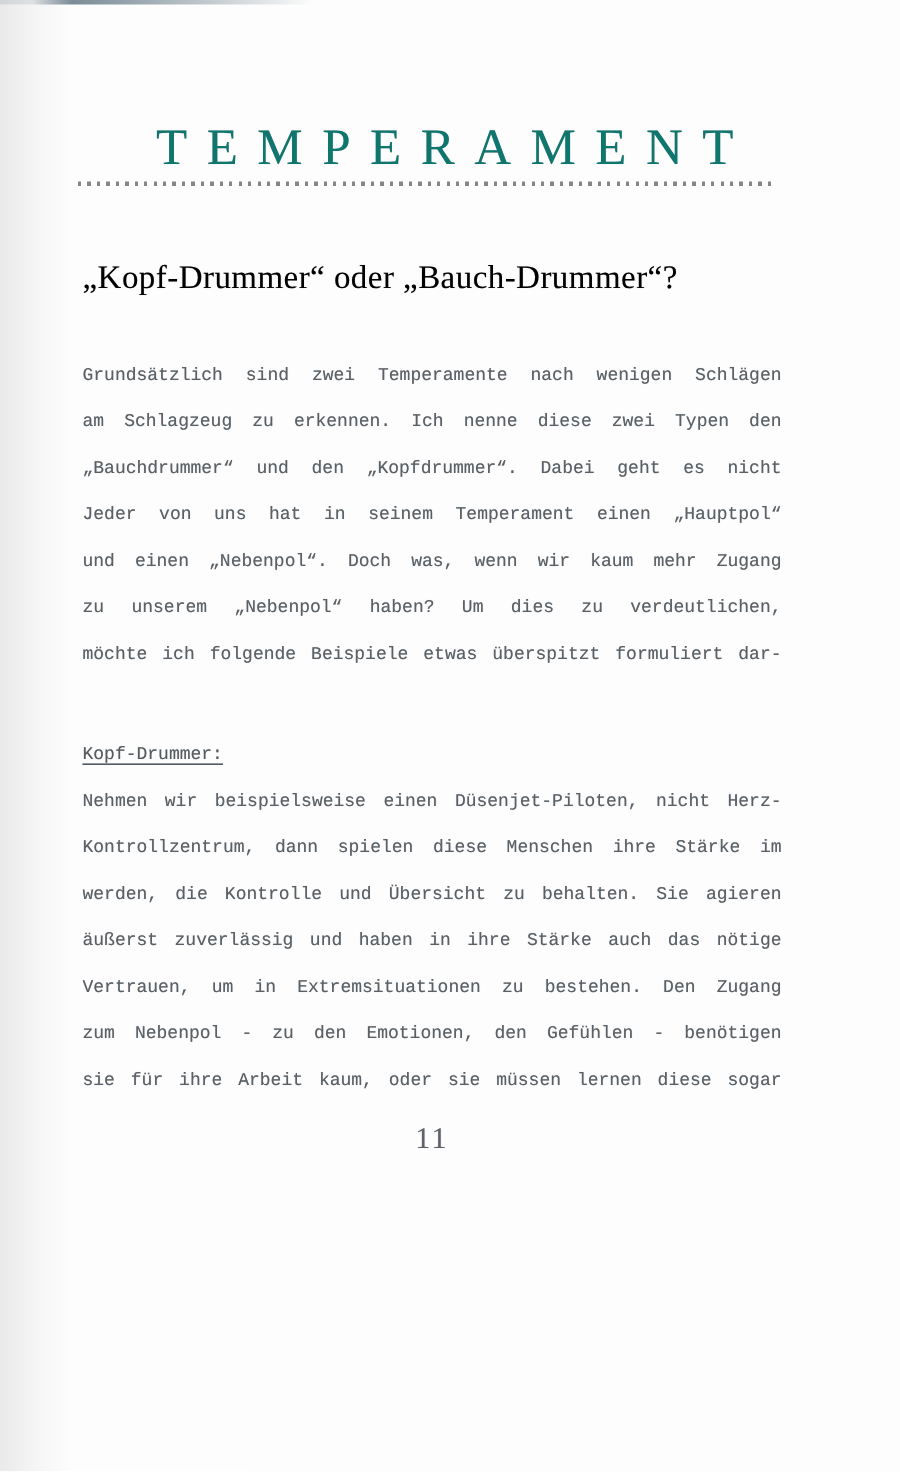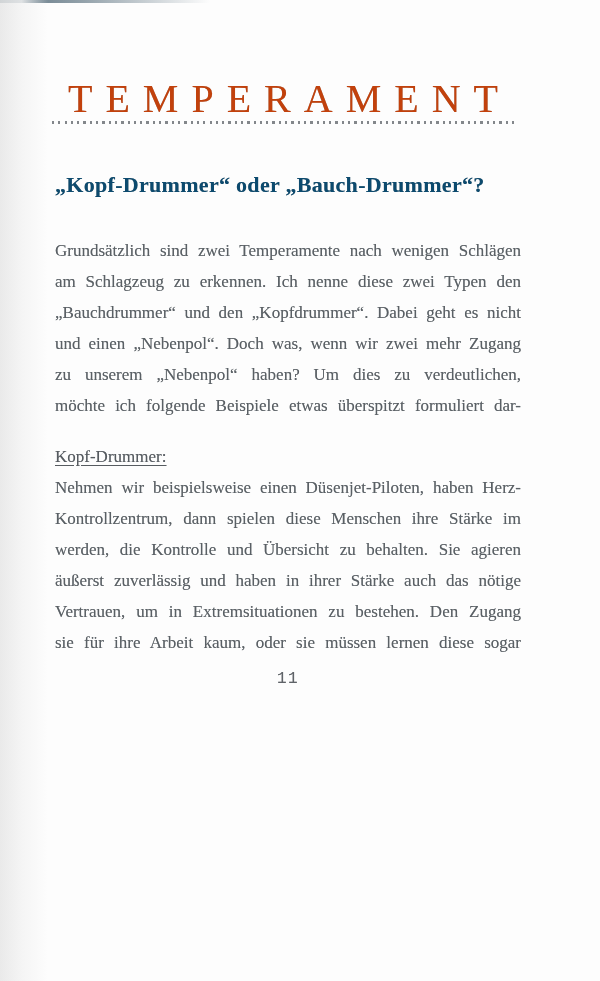--- a/index.html
+++ b/index.html
@@ -24,80 +24,80 @@
   }
   .gutter {
     position: absolute;
     top: 0; left: 0;
     width: 48px; height: 100%;
     background: linear-gradient(to right, #e6e6e6 0%, #f3f3f3 45%, rgba(255,255,255,0) 100%);
     opacity: 0.85;
   }
   .chapter-title {
     position: relative;
-    margin: 83px 0 0 68px;
-    font-size: 40px;
+    margin: 83px 0 0 104px;
+    font-size: 34px;
     line-height: 31px;
     letter-spacing: 13px;
-    color: #c2410c;
+    color: #0f766e;
     text-shadow: 0 0 0.5px rgba(110,116,122,0.55);
     white-space: nowrap;
   }
   .dotted-rule {
     position: relative;
     margin: 7px 0 0 52px;
     width: 466px;
     height: 3px;
     background: repeating-linear-gradient(90deg, #83878b 0px, #83878b 2.2px, transparent 2.2px, transparent 6.3px);
   }
   .heading {
     position: relative;
     margin: 47px 0 0 55px;
     font-size: 22px;
     line-height: 28px;
-    font-weight: bold;
+    font-weight: normal;
     letter-spacing: 0.3px;
-    color: #0c4a6e;
+    color: #000000;
     text-shadow: 0 0 0.5px rgba(71,75,80,0.5);
   }
   .bodycol {
     position: relative;
     margin: 36px 0 0 55px;
     width: 466px;
-    font-size: 17px;
+    font-size: 12px;
     line-height: 31px;
     color: #5a6065;
     text-shadow: 0 0 0.45px rgba(90,96,101,0.5);
     text-align: justify;
+    font-family: Liberation Mono, monospace;
   }
   .line {
     text-align: justify;
     text-align-last: justify;
     height: 31px;
     overflow: hidden;
   }
   .line.endline {
     text-align-last: left;
   }
   .section-heading {
-    margin-top: 20px;
+    margin-top: 36px;
     text-decoration: underline;
     text-underline-offset: 3px;
     color: #565b60;
   }
   .page-number {
     position: relative;
     margin: 12px 0 0 55px;
     width: 466px;
     text-align: center;
-    font-size: 16px;
+    font-size: 20px;
     letter-spacing: 1.5px;
     color: #5f6368;
     text-shadow: 0 0 0.45px rgba(95,99,104,0.5);
-    font-family: Liberation Mono, monospace;
   }
 </style>
 </head>
 <body>
 
 <div class="page">
   <div class="top-edge"></div>
   <div class="gutter"></div>
 
   <div class="chapter-title">TEMPERAMENT</div>
@@ -107,32 +107,34 @@
 
   <div class="bodycol">
 
     <div class="para">
       <div class="line">Grundsätzlich sind zwei Temperamente nach wenigen Schlägen</div>
       <div class="line">am Schlagzeug zu erkennen. Ich nenne diese zwei Typen den</div>
       <div class="line">„Bauchdrummer“ und den „Kopfdrummer“. Dabei geht es nicht</div>
     </div>
 
     <div class="para">
-      <div class="line">und einen „Nebenpol“. Doch was, wenn wir zwei mehr Zugang</div>
+      <div class="line">Jeder von uns hat in seinem Temperament einen „Hauptpol“</div>
+      <div class="line">und einen „Nebenpol“. Doch was, wenn wir kaum mehr Zugang</div>
       <div class="line">zu unserem „Nebenpol“ haben? Um dies zu verdeutlichen,</div>
       <div class="line">möchte ich folgende Beispiele etwas überspitzt formuliert dar-</div>
     </div>
 
     <div class="section-heading">Kopf-Drummer:</div>
 
     <div class="para">
-      <div class="line">Nehmen wir beispielsweise einen Düsenjet-Piloten, haben Herz-</div>
+      <div class="line">Nehmen wir beispielsweise einen Düsenjet-Piloten, nicht Herz-</div>
       <div class="line">Kontrollzentrum, dann spielen diese Menschen ihre Stärke im</div>
       <div class="line">werden, die Kontrolle und Übersicht zu behalten. Sie agieren</div>
-      <div class="line">äußerst zuverlässig und haben in ihrer Stärke auch das nötige</div>
+      <div class="line">äußerst zuverlässig und haben in ihre Stärke auch das nötige</div>
       <div class="line">Vertrauen, um in Extremsituationen zu bestehen. Den Zugang</div>
+      <div class="line">zum Nebenpol - zu den Emotionen, den Gefühlen - benötigen</div>
       <div class="line">sie für ihre Arbeit kaum, oder sie müssen lernen diese sogar</div>
     </div>
 
   </div>
 
   <div class="page-number">11</div>
 </div>
 
 </body></html>

